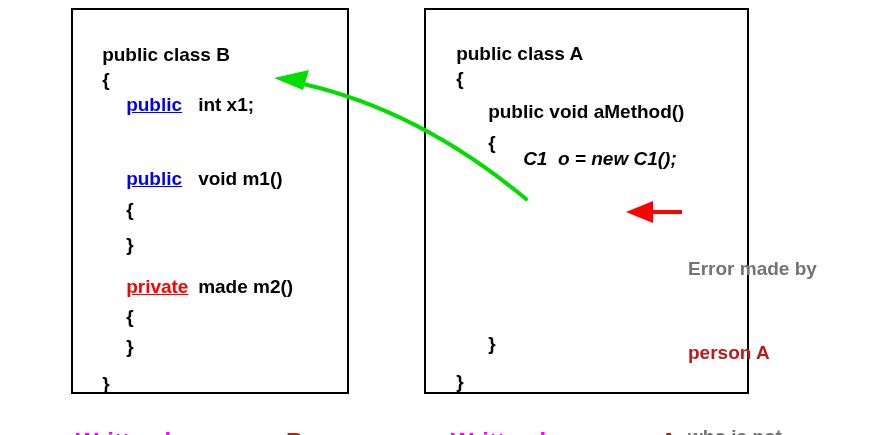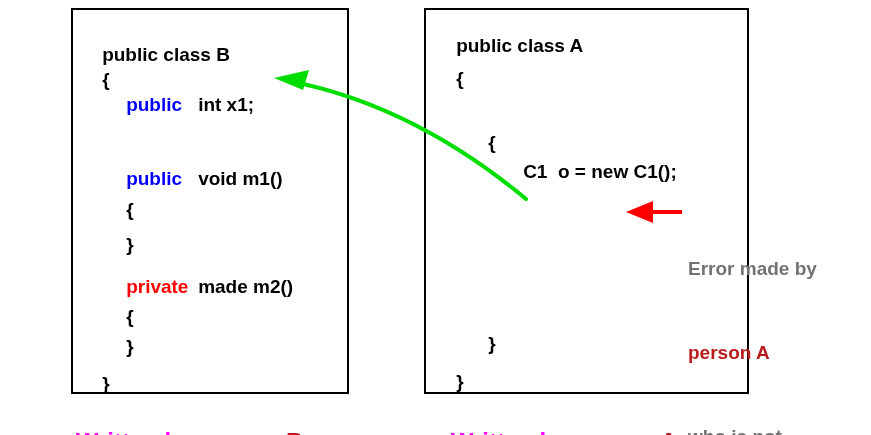--- a/index.html
+++ b/index.html
@@ -34,20 +34,21 @@
     color: #000000;
     letter-spacing: 0px;
     line-height: 19px;
   }
   .kw-public  { color: #0000FF; }
   .kw-private { color: #FF0000; }
 
   .kw-col {
     display: inline-block;
     width: 72px;
+    text-decoration: underline;
   }
 
   
   #annotation {
     position: absolute;
     left: 651px;
     top: 199px;
     width: 215px;
     font-family: "Liberation Sans", sans-serif;
     font-size: 19px;
@@ -122,34 +123,37 @@
   <div class="code-line" style="left:68px; top:318px;">
     <span>}</span>
   </div>
 
   <div class="code-line" style="left:44px; top:355px;">
     <span>}</span>
   </div>
 
   <div class="code-box" id="box-right"></div>
 
-  <div class="code-line" style="left:398px; top:17px;text-align:center;">
+  <div class="code-line" style="left:398px; top:25px;text-align:center;">
     <span>public class A</span>
   </div>
 
   <div class="code-line" style="left:398px; top:50px;">
     <span>{</span>
   </div>
 
+  <div class="code-line" style="left:430px; top:83px;">
+    <span>public void aMethod()</span>
+  </div>
 
   <div class="code-line" style="left:430px; top:114px;">
     <span>{</span>
   </div>
 
-  <div class="code-line" style="left:465px; top:143px;">
+  <div class="code-line" style="left:465px; top:130px;font-style:italic;">
     <span>C1  o = new C1();</span>
   </div>
 
 
   <div class="code-line" style="left:430px; top:315px;">
     <span>}</span>
   </div>
 
   <div class="code-line" style="left:398px; top:353px;">
     <span>}</span>

